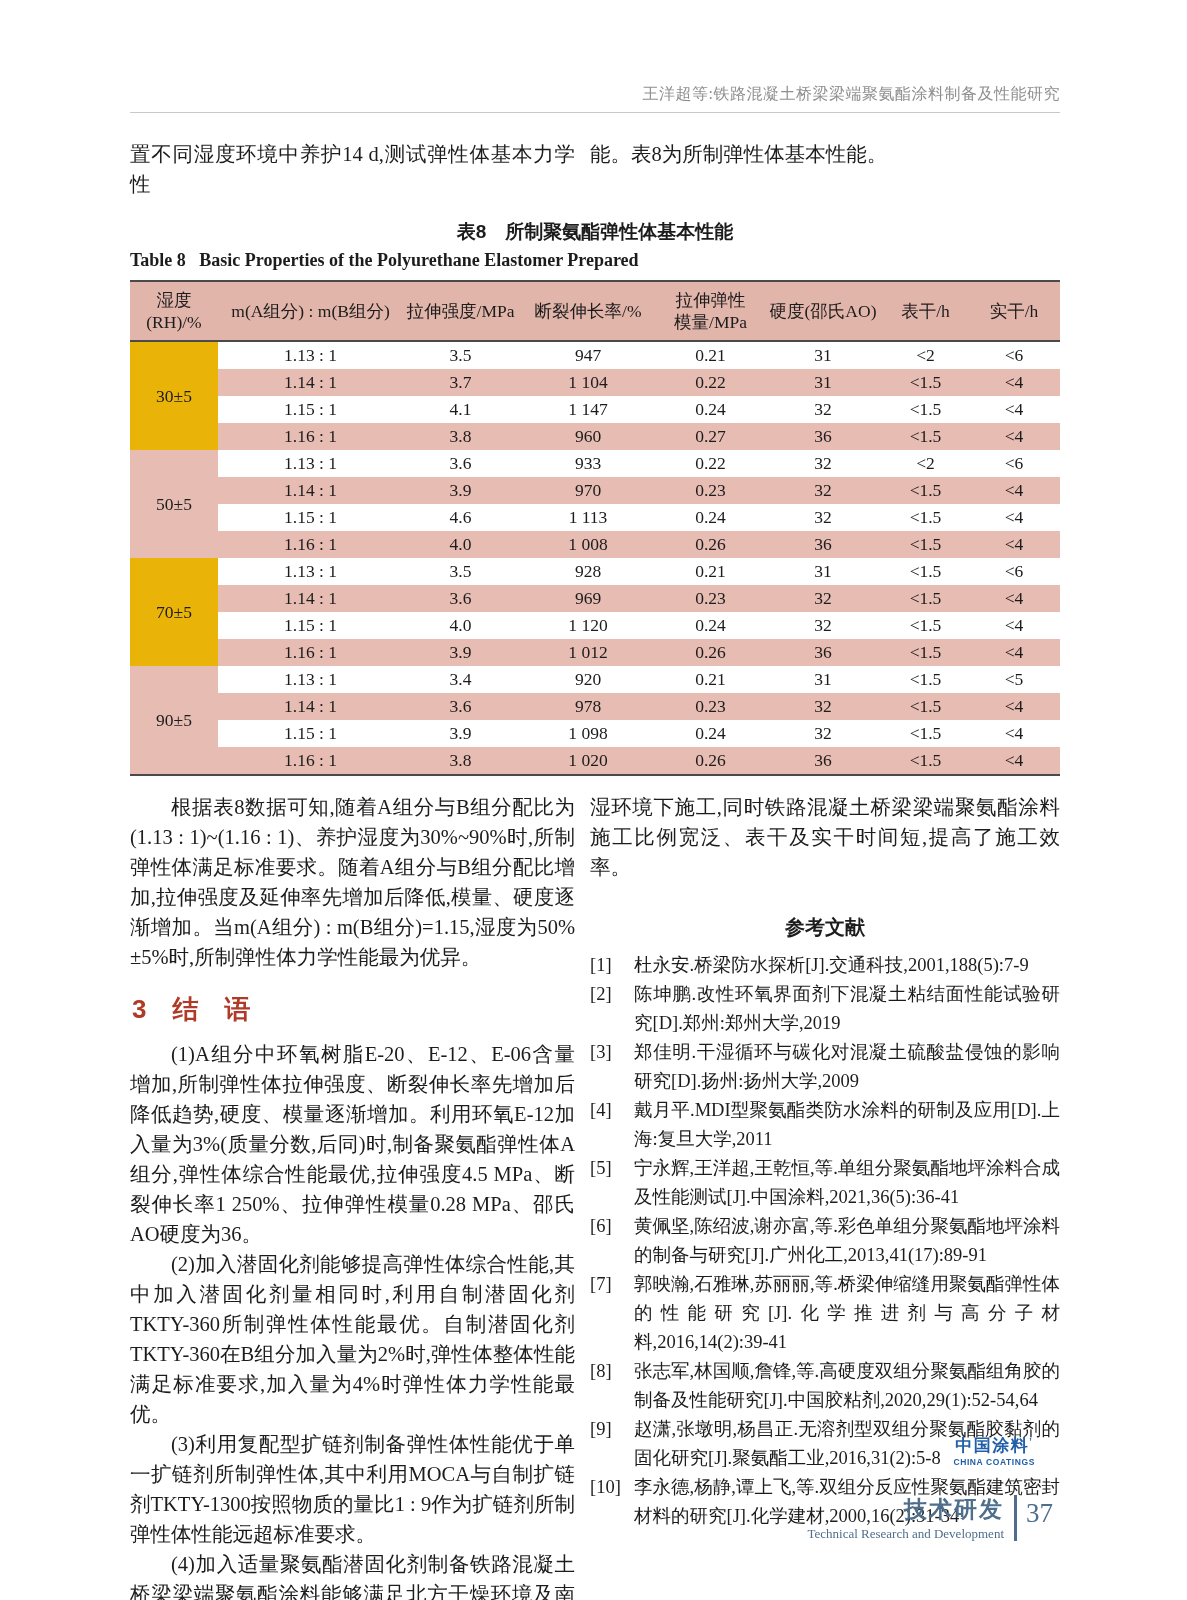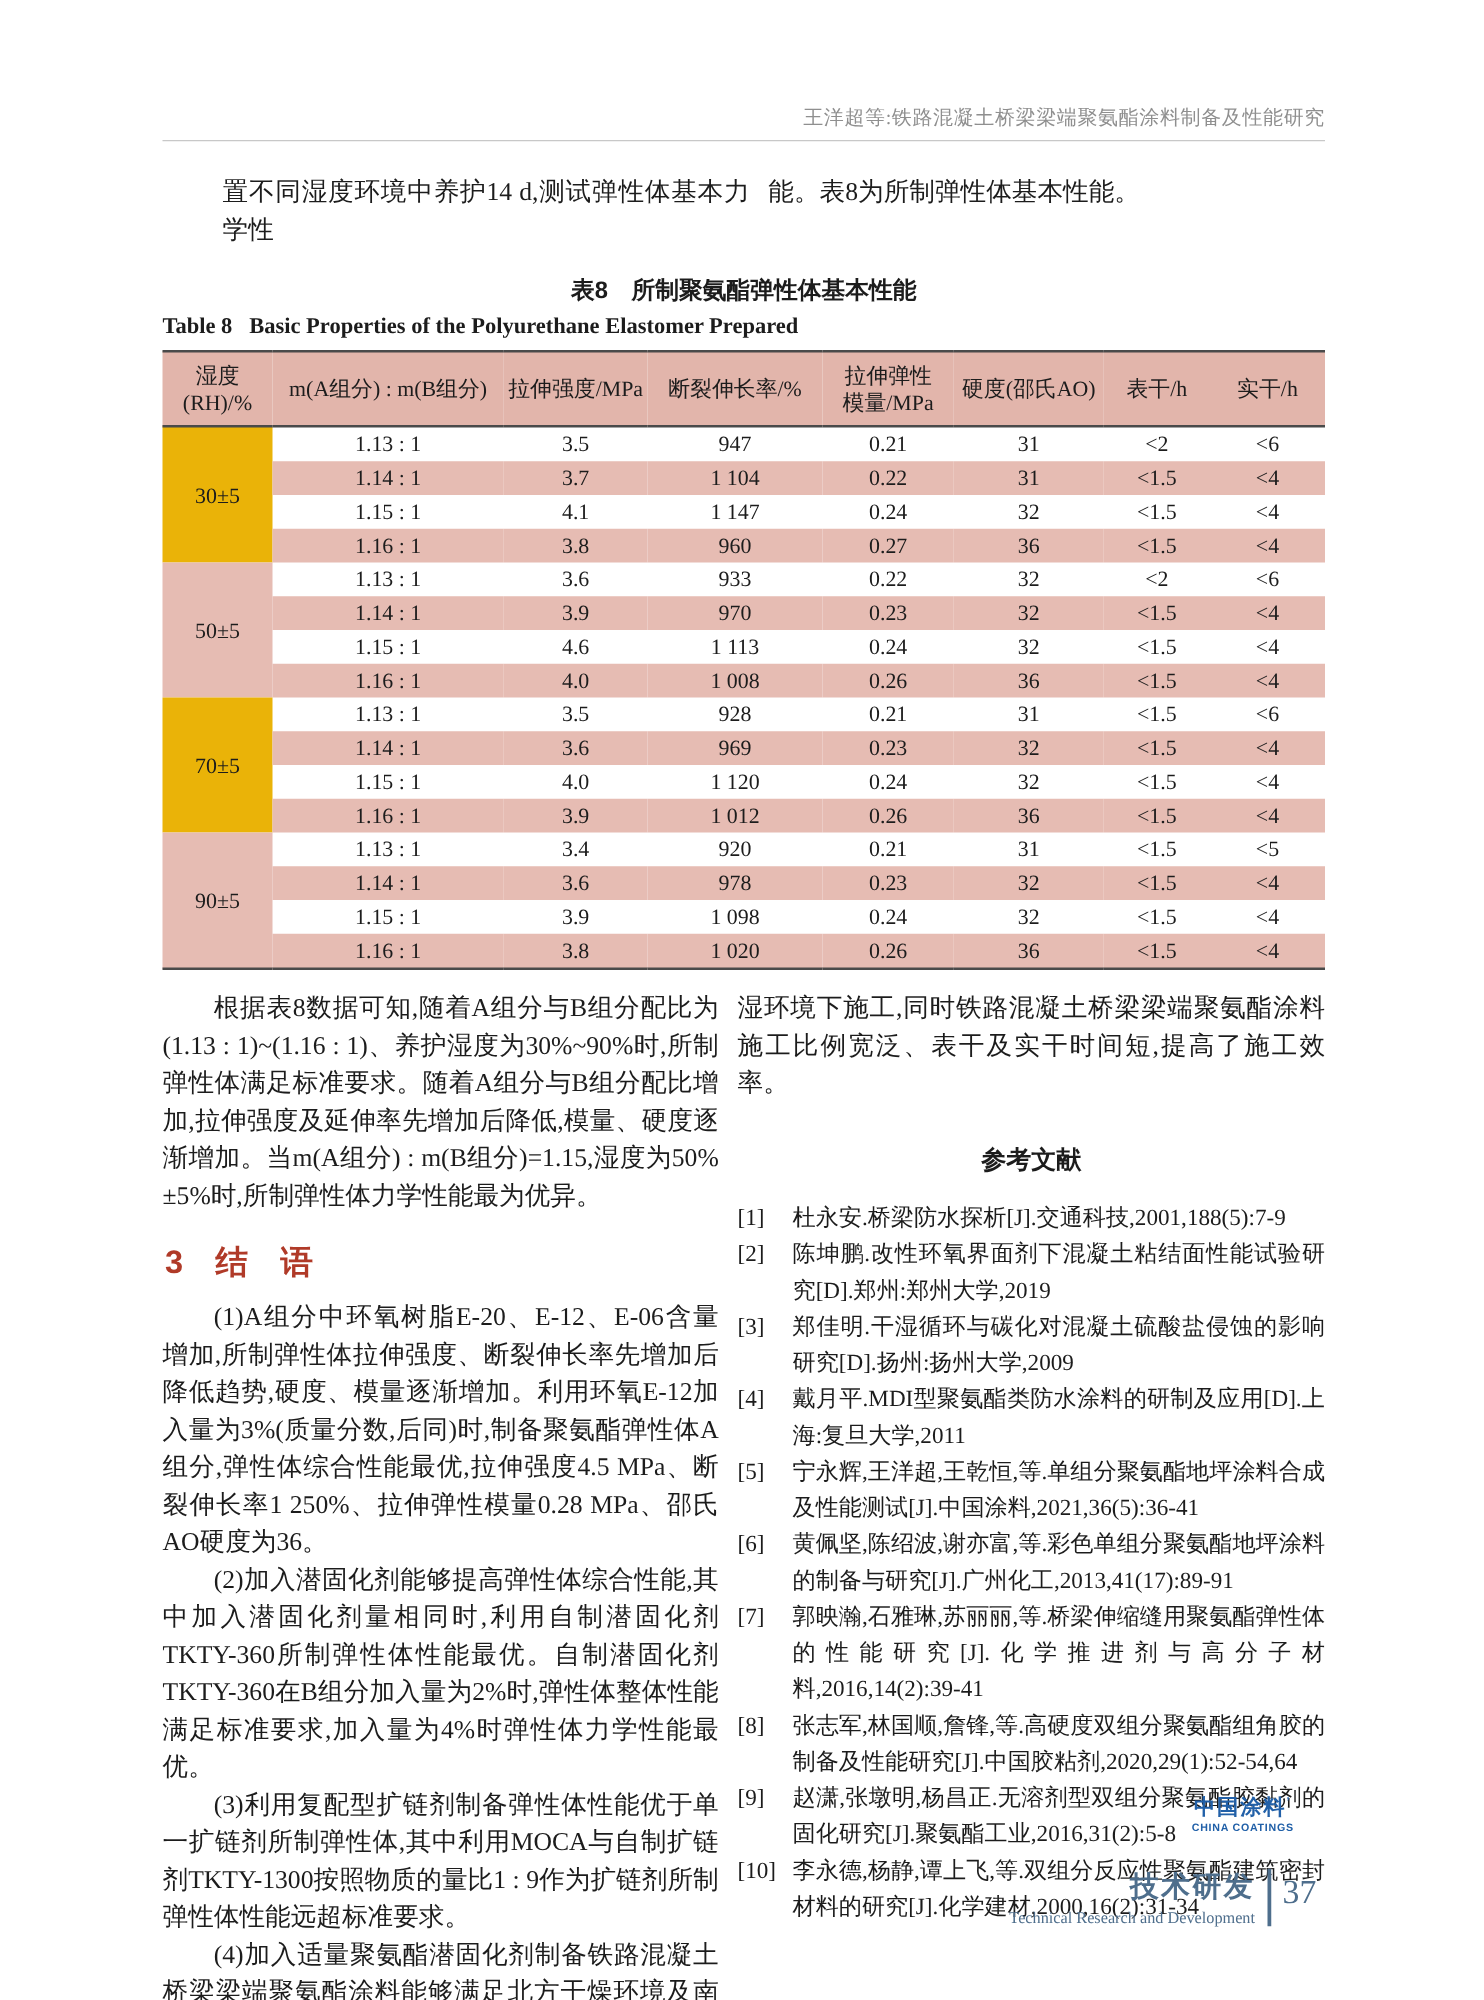--- a/index.html
+++ b/index.html
@@ -14,21 +14,21 @@
     position:relative;width:1159px;height:1600px;background:#fff;overflow:hidden;
     font-family:"Liberation Serif","DejaVu Serif",serif;color:#1c1c1c;
   }
   .content{position:absolute;left:130px;top:0;width:930px;}
 
   
   .running-head{padding-top:84px;text-align:right;font-size:16px;color:#8f8f8f;letter-spacing:.5px;}
   .head-rule{border-bottom:1px solid #c8c8c8;margin-top:7px;height:0;}
 
   
-  .intro-row{display:flex;gap:15px;margin-top:26px;font-size:20.5px;line-height:30px;margin-left:48px;}
+  .intro-row{display:flex;gap:15px;margin-top:26px;font-size:20.5px;line-height:30px;}
   .intro-left{width:445px;text-align:justify;}
   .intro-right{width:470px;text-align:justify;}
 
   
   .cap-zh{text-align:center;font-family:"Liberation Sans","DejaVu Sans",sans-serif;font-weight:bold;font-size:19px;margin-top:20px;white-space:pre;}
   .cap-en{text-align:left;font-weight:bold;font-size:18px;margin-top:5px;white-space:pre;}
 
   
   table.props{border-collapse:collapse;table-layout:fixed;width:930px;margin-top:9px;
     border-top:2px solid #4a4a4a;border-bottom:2px solid #4a4a4a;font-size:17.5px;}
@@ -43,21 +43,21 @@
   .cols{display:flex;gap:15px;margin-top:16px;}
   .colL{width:445px;}
   .colR{width:470px;}
   p.body{font-size:20.5px;line-height:30px;text-align:justify;text-indent:2em;margin:0;}
   .cont{font-size:20.5px;line-height:30px;text-align:justify;margin:0;}
   .section-heading{font-family:"Liberation Sans","DejaVu Sans",sans-serif;font-weight:bold;
     font-size:26px;color:var(--accent-red);margin:20px 0 12px 2px;white-space:pre;}
 
   
   .refs-heading{text-align:center;font-family:"Liberation Sans","DejaVu Sans",sans-serif;
-    font-weight:bold;font-size:20px;margin:32px 0 20px;}
+    font-weight:bold;font-size:20px;margin:32px 0 10px;}
   .ref{display:flex;font-size:18.5px;line-height:29px;}
   .refnum{width:44px;flex:none;}
   .reftext{flex:1;text-align:justify;}
 
   
   .logo{position:absolute;right:124px;top:1437px;text-align:center;color:var(--logo-blue);
     font-family:"Liberation Sans","DejaVu Sans",sans-serif;line-height:1.1;}
   .logo-zh{font-size:17px;font-weight:bold;letter-spacing:1.5px;}
   .logo-zh sup{font-size:9px;}
   .logo-en{font-size:8.5px;font-weight:bold;letter-spacing:.6px;margin-top:2px;}

